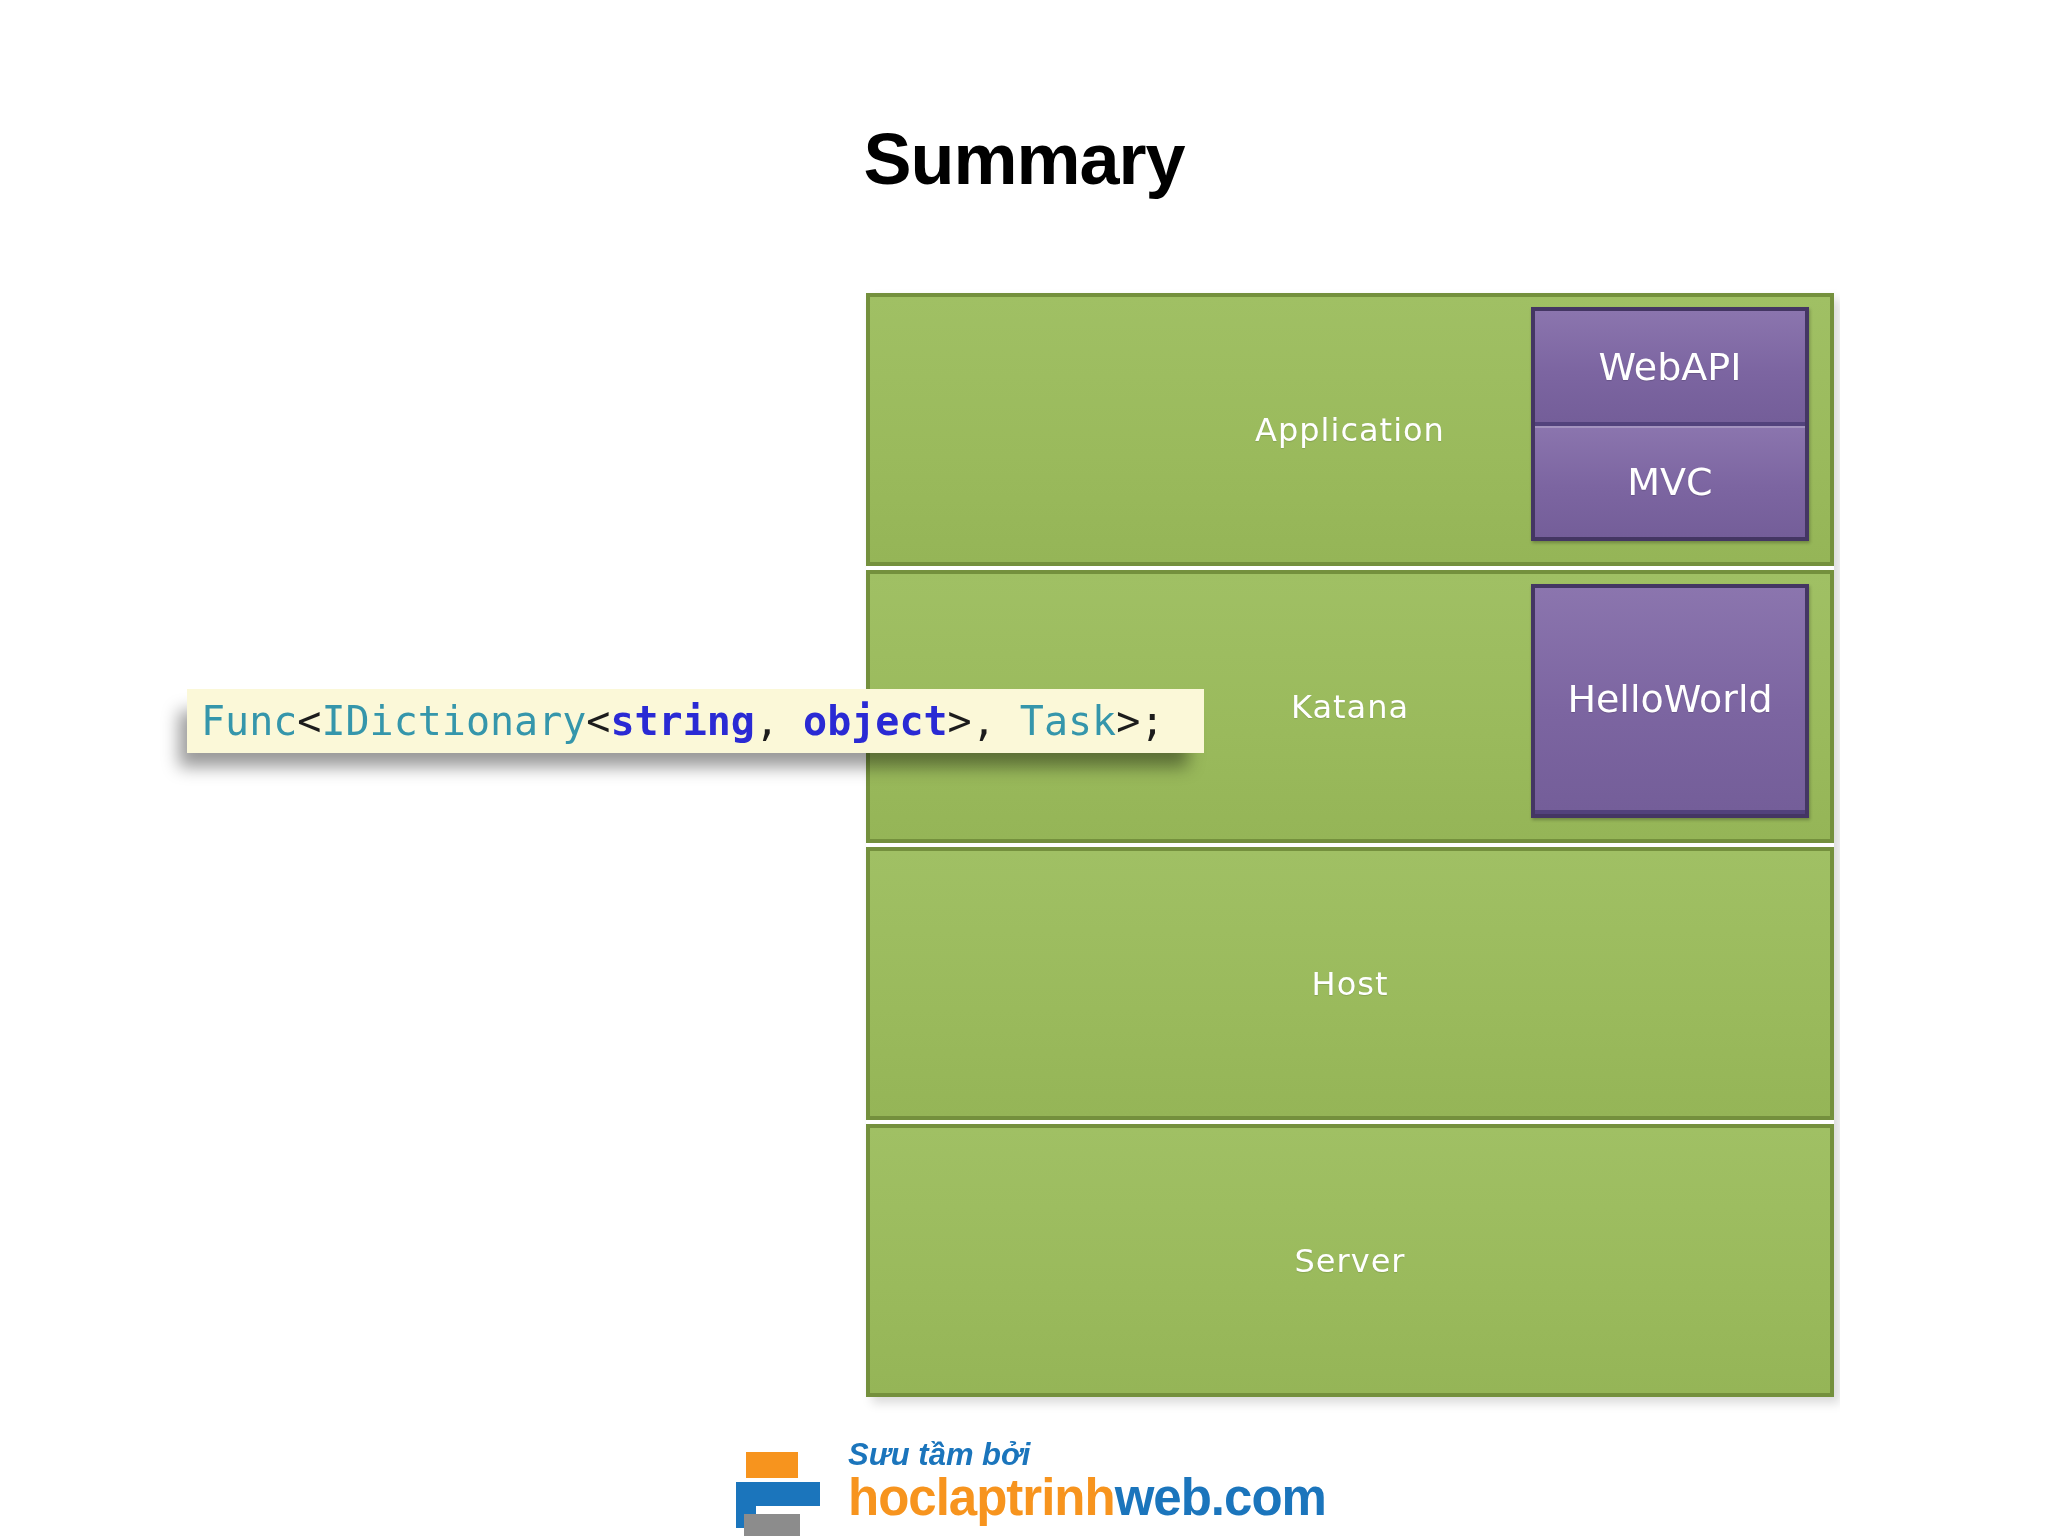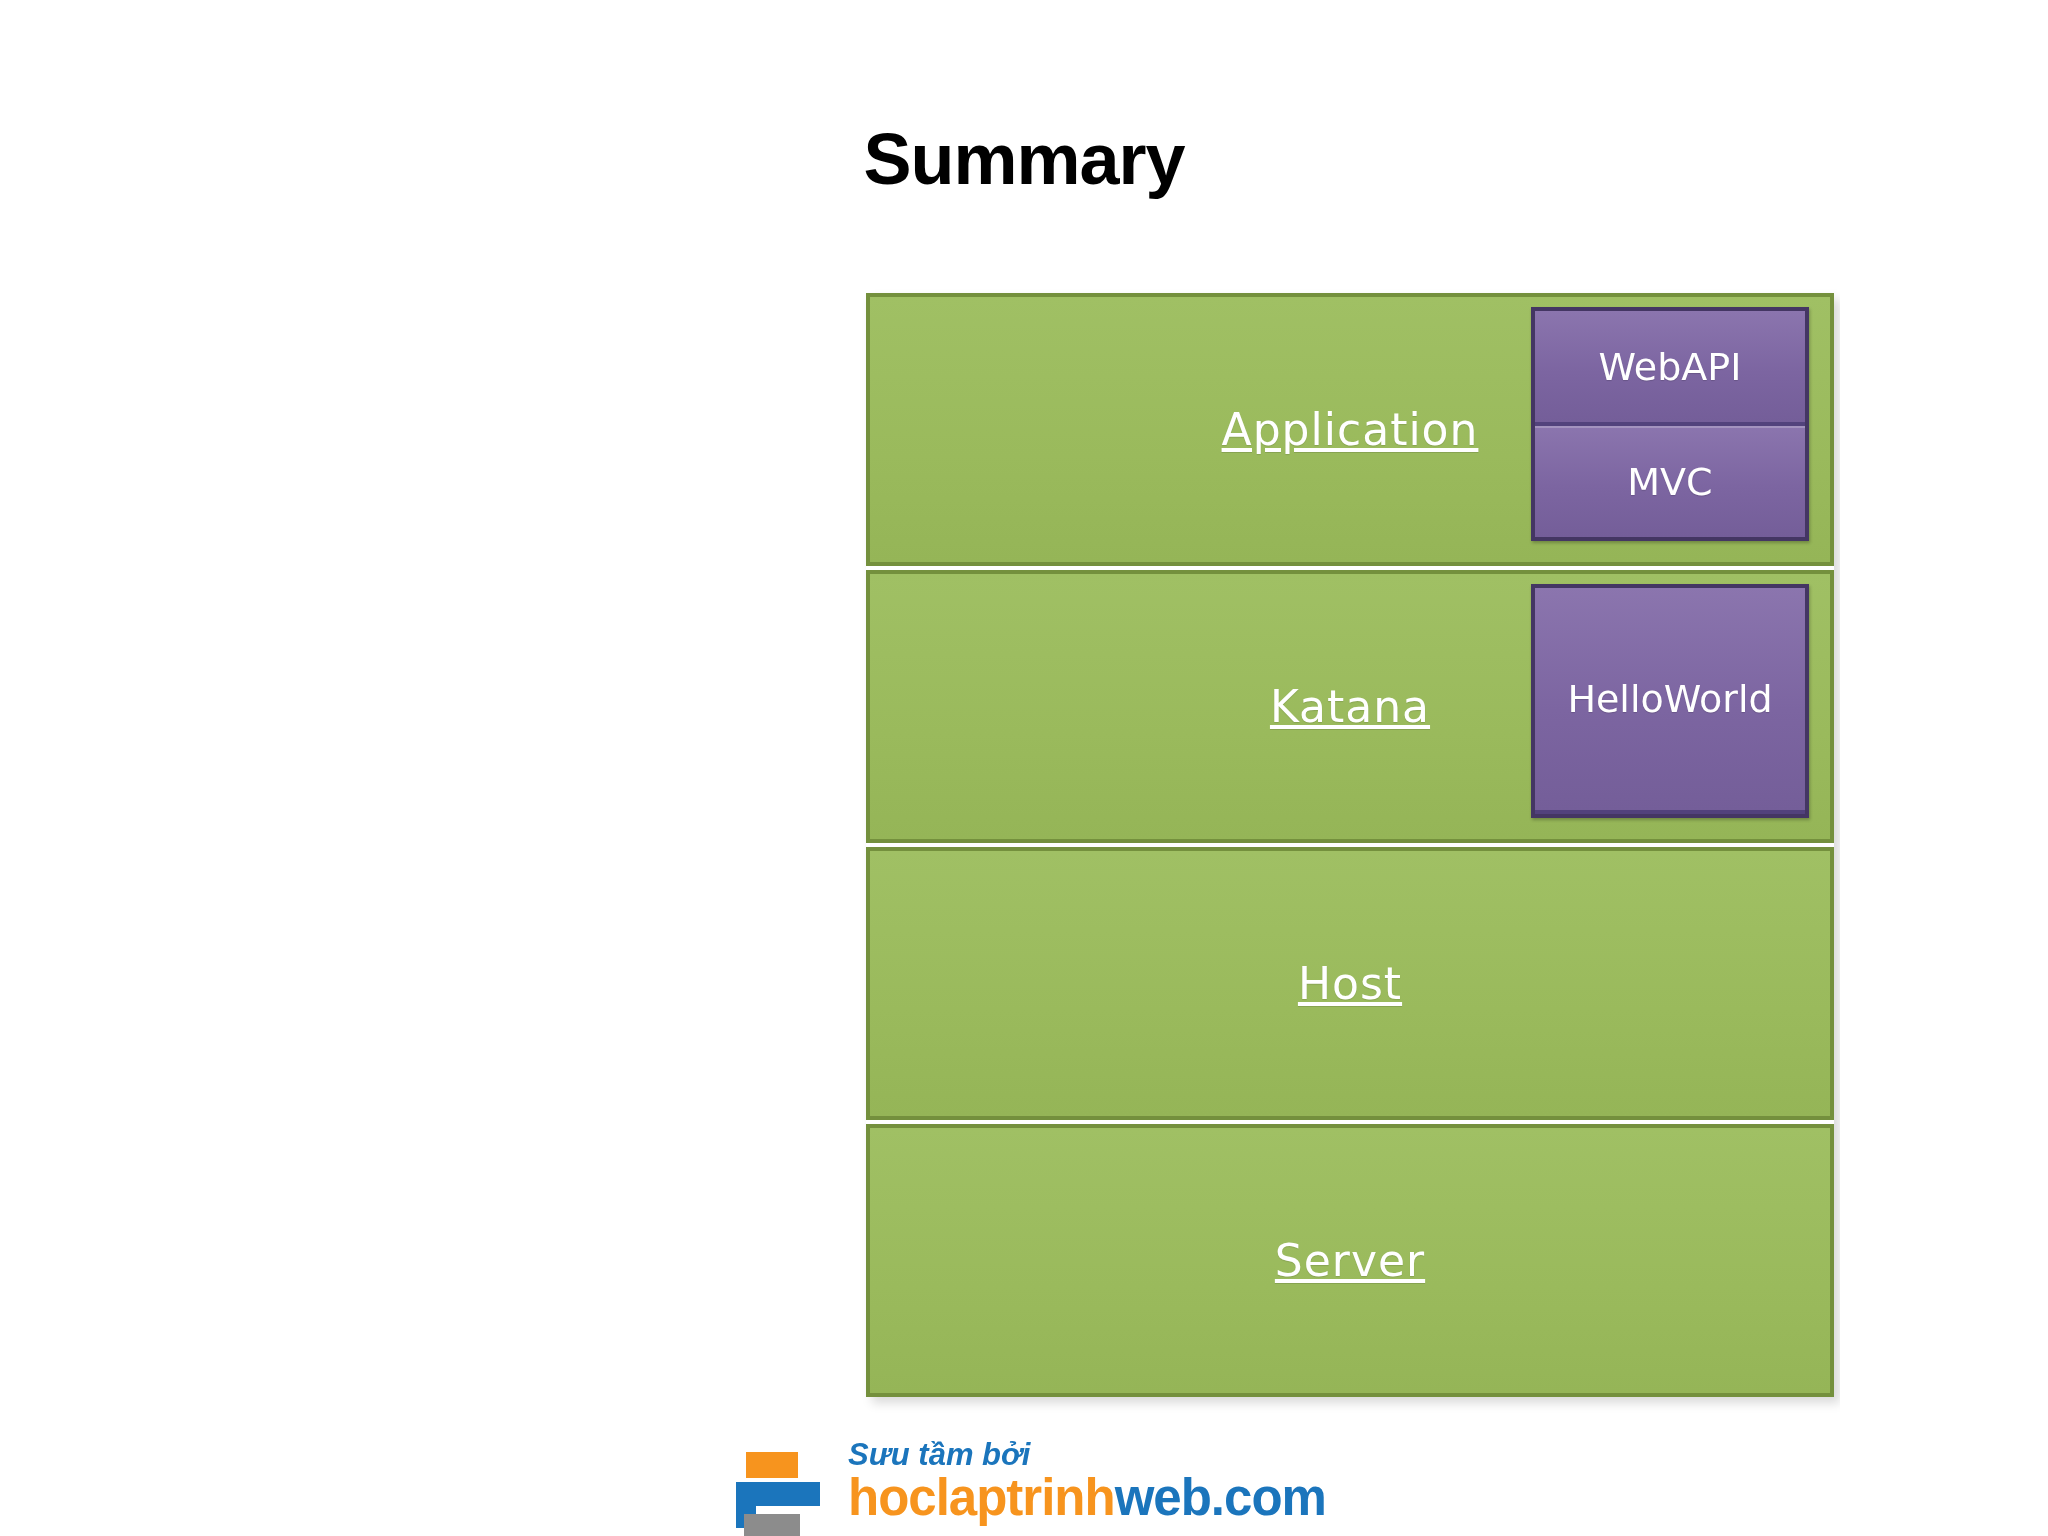--- a/index.html
+++ b/index.html
@@ -39,24 +39,23 @@
     height:273px;
     box-sizing:border-box;
     border:4px solid #74903d;
     background:linear-gradient(180deg,#a0c064 0%, #9aba5c 60%, #95b557 100%);
     display:flex;
     align-items:center;
     justify-content:center;
   }
   .layer-label{
     color:#ffffff;
-    font-size:44px;
+    font-size:32px;
     letter-spacing:1px;
     text-shadow:0 1px 1px rgba(0,0,0,0.12);
-    text-decoration:underline;
   }
   .sub-col{
     position:absolute;
     top:10px;
     right:21px;
     width:278px;
     height:234px;
     box-sizing:border-box;
     border:4px solid #443663;
     background:#7b64a0;
@@ -177,20 +176,23 @@
     <div class="layer">
       <span class="layer-label">Host</span>
     </div>
 
     <div class="layer">
       <span class="layer-label">Server</span>
     </div>
 
   </div>
 
+  <div class="callout">
+    <span class="code"><span class="tok-type">Func</span><span class="tok-punct">&lt;</span><span class="tok-type">IDictionary</span><span class="tok-punct">&lt;</span><span class="tok-kw">string</span><span class="tok-punct">, </span><span class="tok-kw">object</span><span class="tok-punct">&gt;, </span><span class="tok-type">Task</span><span class="tok-punct">&gt;;</span></span>
+  </div>
 
   <div class="footer">
     <div class="logo-icon">
       <div class="blk orange"></div>
       <div class="blk blue-bar"></div>
       <div class="blk blue-spine"></div>
       <div class="blk gray"></div>
     </div>
     <div class="footer-text">
       <span class="tagline">Sưu tầm bởi</span>

